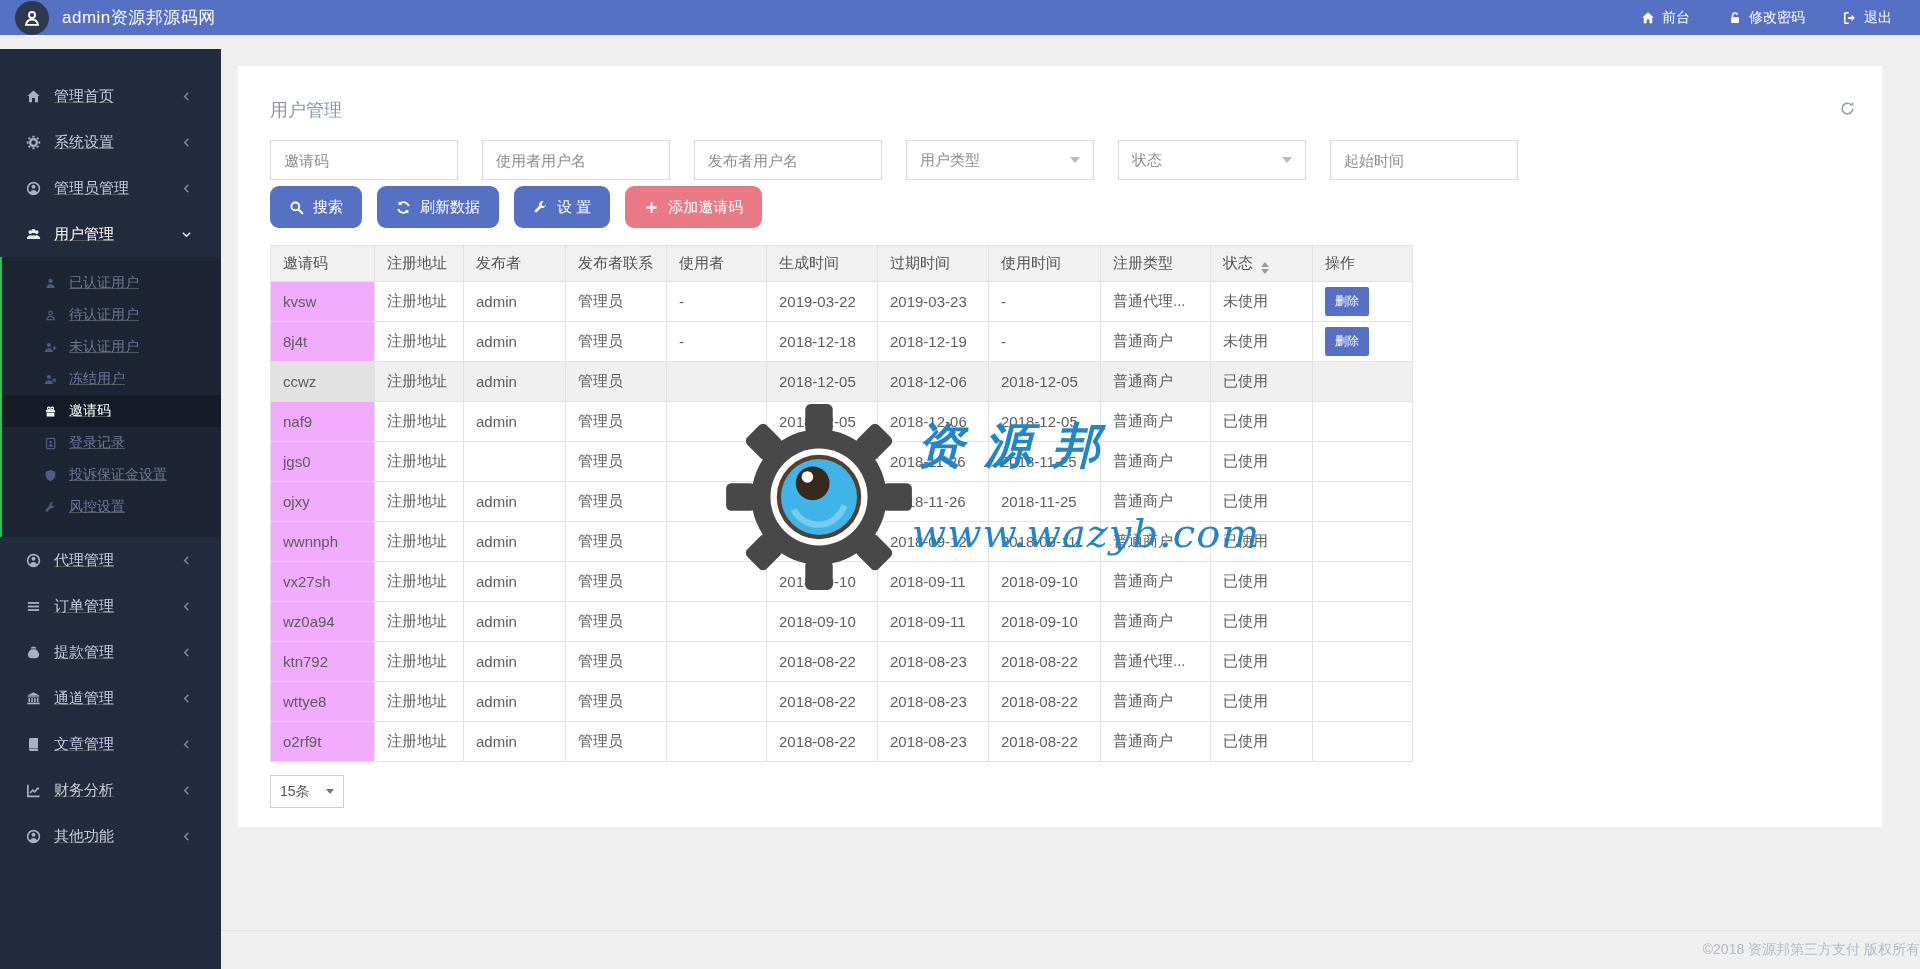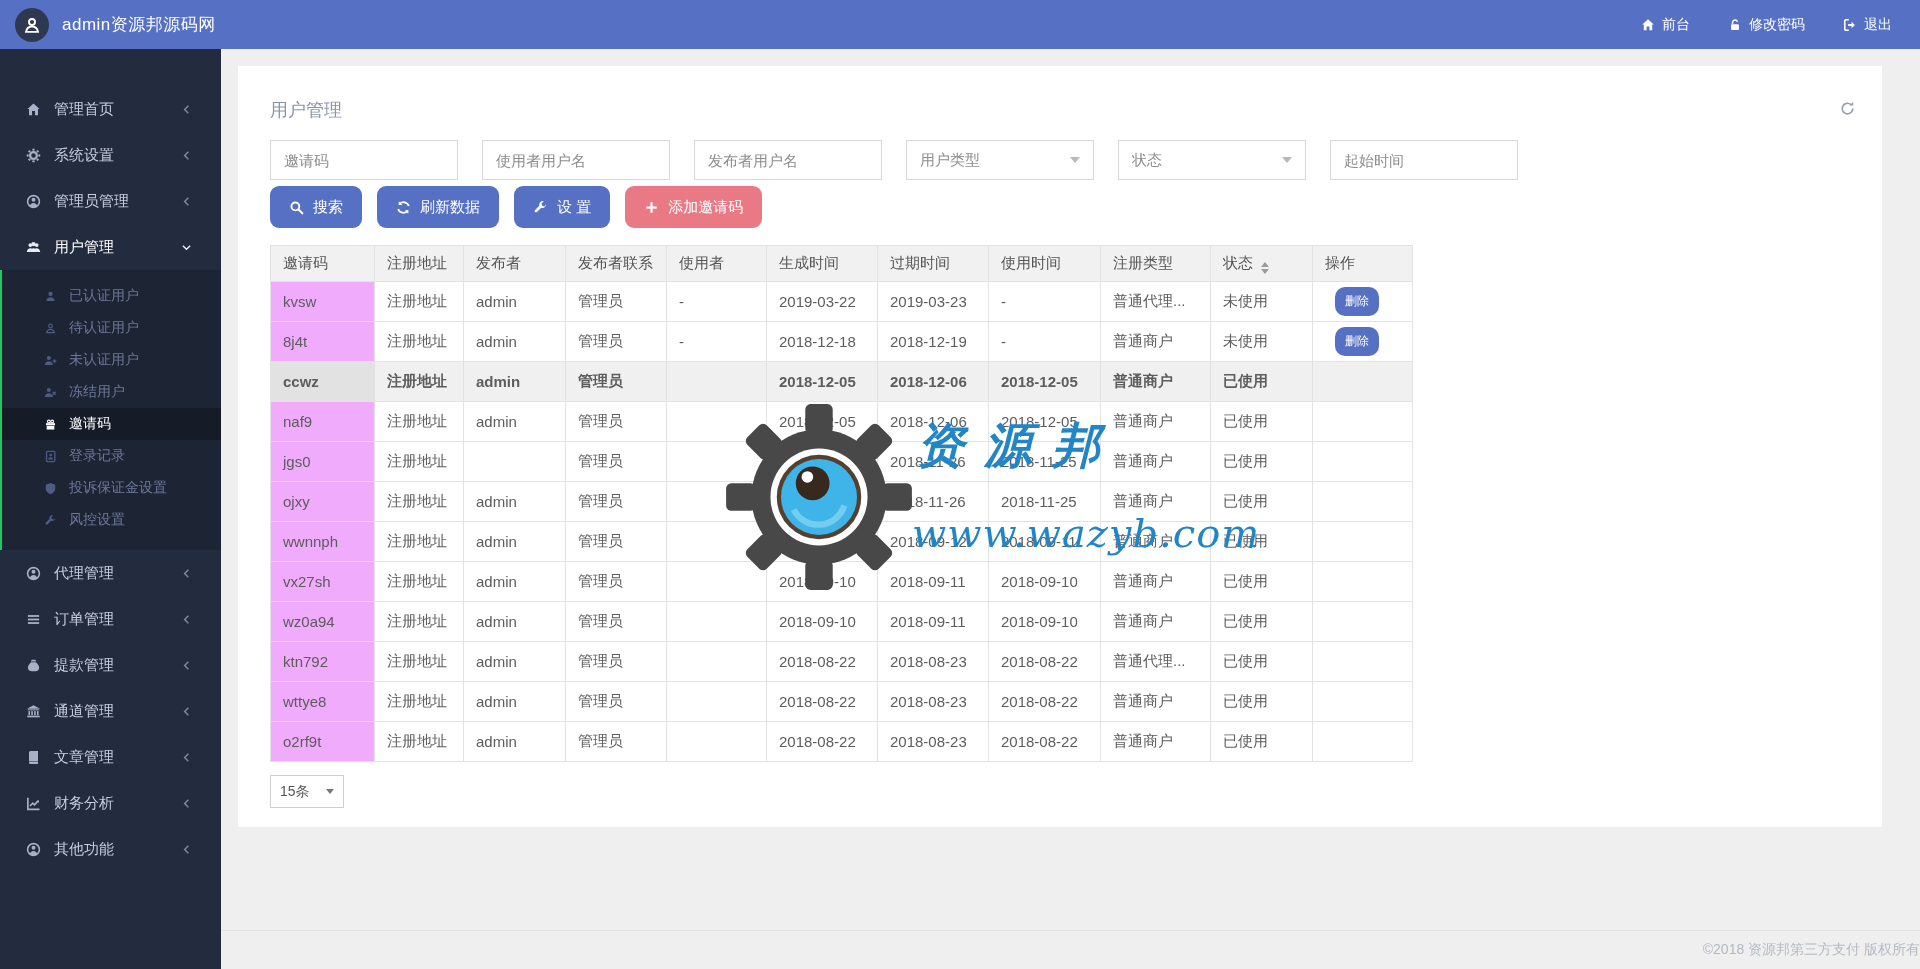--- a/index.html
+++ b/index.html
@@ -4,32 +4,32 @@
 <style>
   * { box-sizing: border-box; margin: 0; padding: 0; }
   html,body { width:1920px; height:969px; }
   body {
     font-family: "Liberation Sans", sans-serif;
     background:#efefef; overflow:hidden; position:relative; color:#555;
   }
   svg.ic { display:inline-block; vertical-align:middle; }
 
   
-  .topbar { position:absolute; left:0; top:0; width:1920px; height:49px;
+  .topbar { position:absolute; left:0; top:0; width:1920px; height:35px;
     background:#5671c4; display:flex; align-items:center; z-index:6; color:#fff; }
   .avatar { width:34px; height:34px; border-radius:50%; background:#2e3850;
     margin-left:15px; display:flex; align-items:center; justify-content:center; flex:0 0 auto; }
   .brand { margin-left:13px; font-size:17px; letter-spacing:.5px; }
   .topnav { margin-left:auto; display:flex; gap:38px; margin-right:28px; }
   .topnav-item { display:flex; align-items:center; gap:7px; font-size:14px; cursor:pointer; }
 
   
   .sidebar { position:absolute; left:0; top:49px; width:221px; bottom:0;
     background:#232b3e; z-index:5; }
-  .side-nav { padding-top:37px; }
+  .side-nav { padding-top:24px;text-decoration:underline; }
   .side-item { height:46px; display:flex; align-items:center; padding:0 16px 0 26px;
     color:#c6cddf; font-size:15px; cursor:pointer; }
   .side-item .ic { color:#a9b1c9; margin-right:13px; flex:0 0 auto; }
   .side-item .lbl { flex:1; }
   .side-item .chev { color:#7e88a5; transition:transform .2s; }
   .side-item.expanded { color:#ffffff; }
   .side-item.expanded .ic { color:#e8ecf7; }
   .side-item.expanded .chev { transform:rotate(-90deg); }
   .submenu { background:#1d2433; border-left:2px solid #22c55e; padding:10px 0 14px; }
   .sub-item { height:32px; display:flex; align-items:center; padding-left:42px;
@@ -59,27 +59,27 @@
     color:#fff; font-size:15px; display:flex; align-items:center; gap:9px; cursor:pointer;
     font-family:"Liberation Sans",sans-serif; }
   .btn.red { background:#e97a85; }
 
   table.grid { position:absolute; left:32px; top:179px; border-collapse:collapse; table-layout:fixed; }
   .grid th, .grid td { border:1px solid #e2e2e2; padding:0 12px; font-size:15px;
     text-align:left; overflow:hidden; white-space:nowrap; }
   .grid th { height:36px; background:#f1f1f1; color:#555; font-weight:normal; }
   .grid td { height:40px; color:#5d5d5d; }
   .grid td.c0 { background:#f0abfc; }
-  .grid tr.striped td { background:#f0f0f0;font-weight:bold; }
+  .grid tr.striped td { background:#f0f0f0; }
   .grid tr.striped td.c0 { background:#e2e2e2; }
   .sorter { display:inline-flex; flex-direction:column; gap:2px; margin-left:8px; vertical-align:1px; }
   .s-up { width:0;height:0;border-left:4px solid transparent;border-right:4px solid transparent;border-bottom:5px solid #9b9b9b; }
   .s-dn { width:0;height:0;border-left:4px solid transparent;border-right:4px solid transparent;border-top:5px solid #9b9b9b; }
   .del-btn { display:inline-block; background:#5671c4; color:#fff; font-size:12px;
-    padding:6px 10px; border-radius:10px; cursor:pointer;margin-left:10px; }
+    padding:6px 10px; border-radius:2px; cursor:pointer; }
   .del-btn:empty { display:none; }
 
   .page-size { position:absolute; left:32px; top:709px; width:74px; height:33px;
     border:1px solid #cfcfcf; display:flex; align-items:center; justify-content:space-between;
     padding:0 9px; font-size:14px; color:#555; background:#fff; cursor:pointer; }
   .page-size .caret { border-top-width:5px; border-left-width:4px; border-right-width:4px; border-top-color:#777; }
 
   .footer { position:absolute; left:0; right:0; bottom:0; height:39px; border-top:1px solid #e3e3e3;
     display:flex; align-items:center; justify-content:flex-end; 
     color:#b3b9c3; font-size:14px; }

